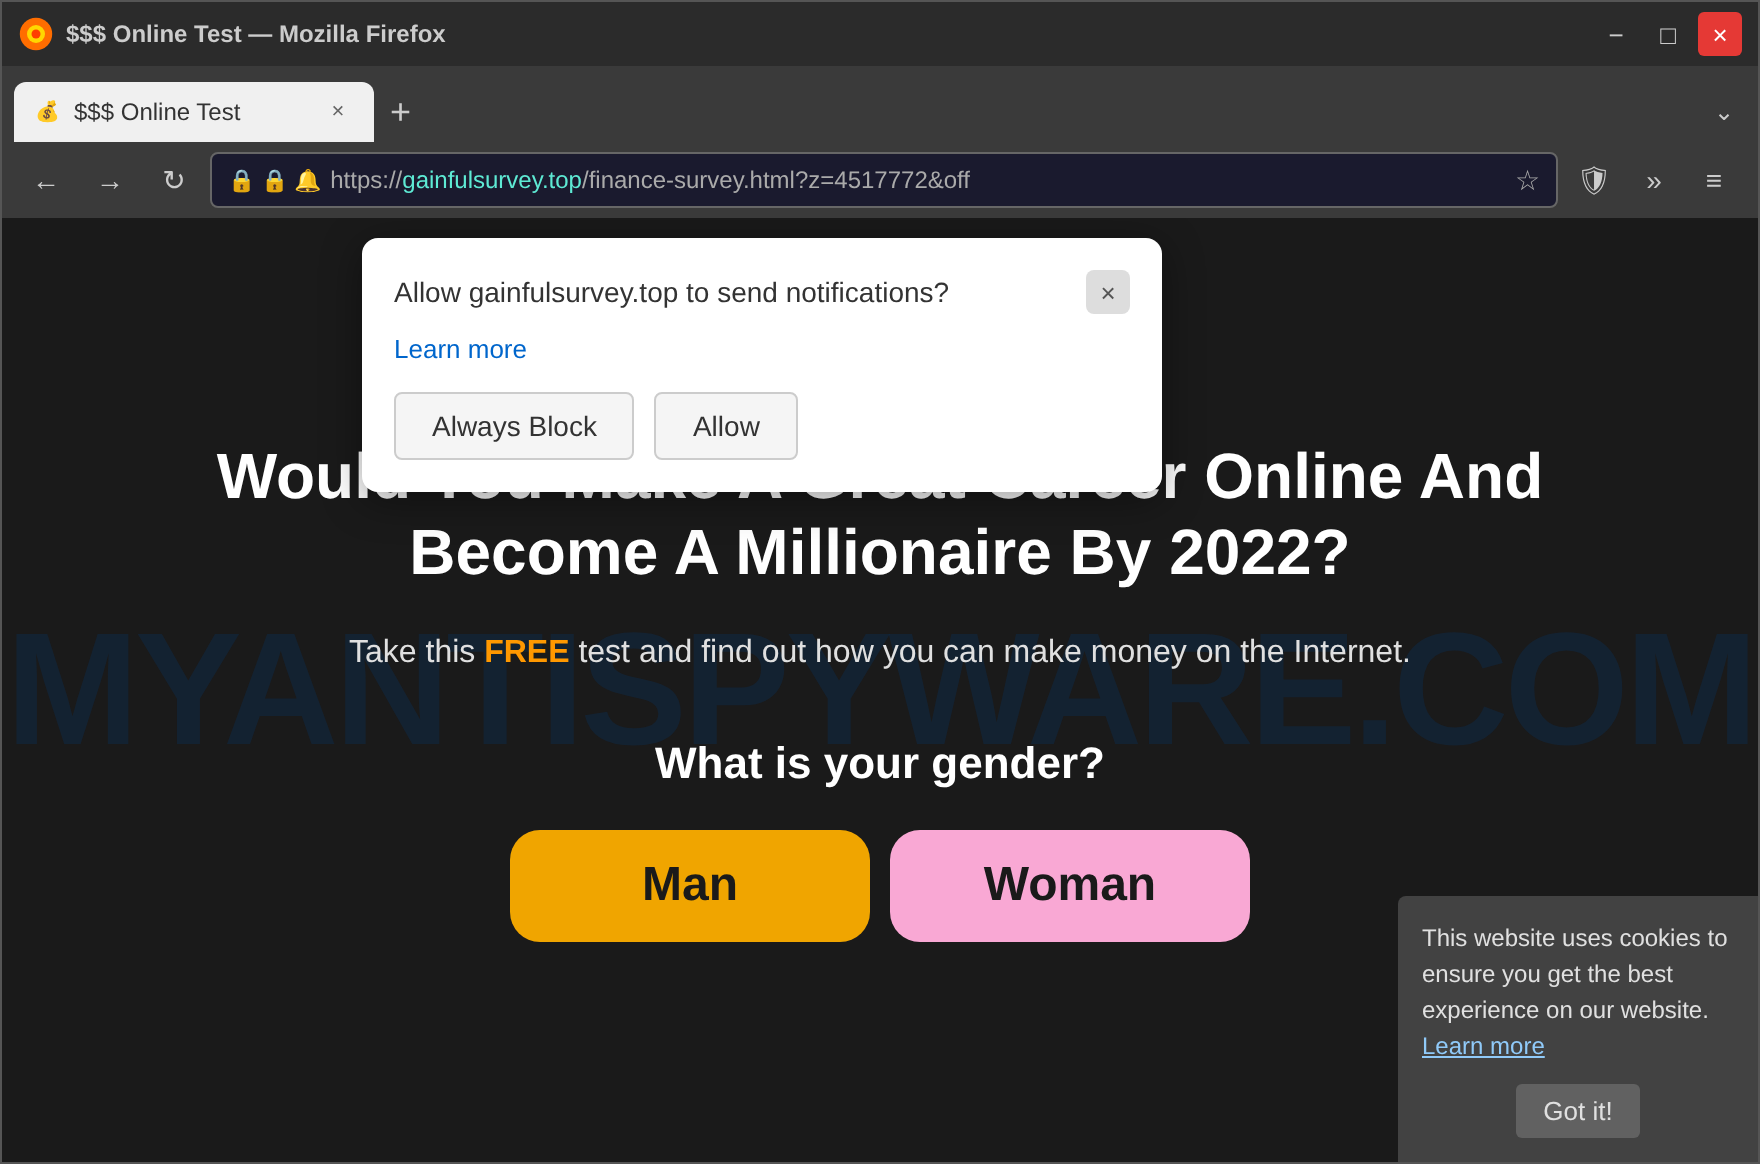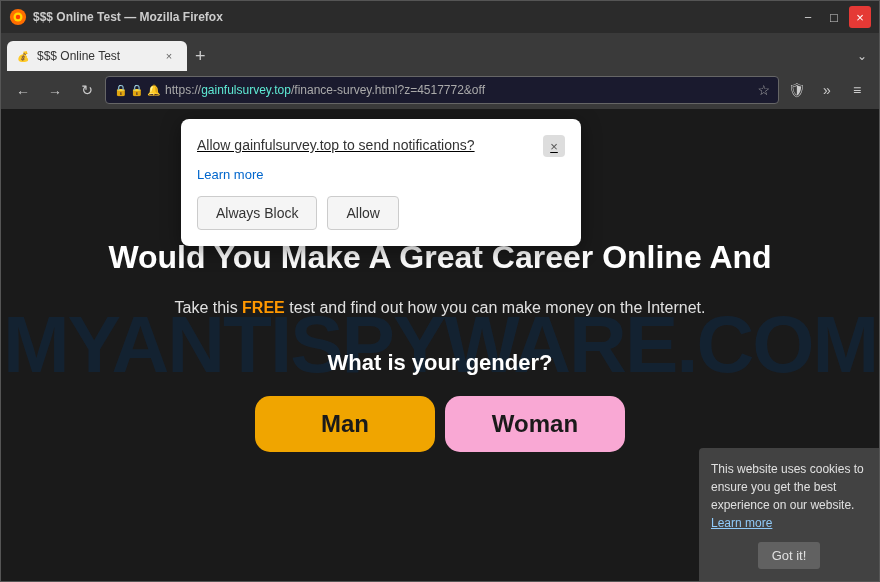--- a/index.html
+++ b/index.html
@@ -269,24 +269,23 @@
       left: 180px;
       background: #fff;
       border-radius: 8px;
       box-shadow: 0 4px 20px rgba(0,0,0,0.4);
       padding: 16px;
       width: 400px;
       z-index: 100;
     }
     .notif-header {
       display: flex;
-      align-items: center;
+      align-items: flex-end;
       justify-content: space-between;
       margin-bottom: 10px;
-      text-decoration: underline;
     }
     .notif-title {
       font-size: 14px;
       color: #333;
       line-height: 1.4;
       flex: 1;
       padding-right: 8px;
     }
     .notif-close {
       width: 22px;
@@ -417,20 +416,21 @@
   </div>
 
   <div class="page-content">
     <div class="website-bg">
 
       <div class="watermark">MYANTISPYWARE.COM</div>
 
       <div class="website-content">
         <h1 class="main-heading">
           <span>Would You Make A Great Career Online And</span><br>
+          <span>Become A Millionaire By 2022?</span>
         </h1>
         <p class="sub-heading">
           <span>Take this </span><span class="free">FREE</span><span> test and find out how you can make money on the Internet.</span>
         </p>
         <p class="gender-question">What is your gender?</p>
         <div class="gender-buttons">
           <button class="gender-btn">Man</button>
           <button class="gender-btn gender-btn-woman">Woman</button>
         </div>
       </div>

